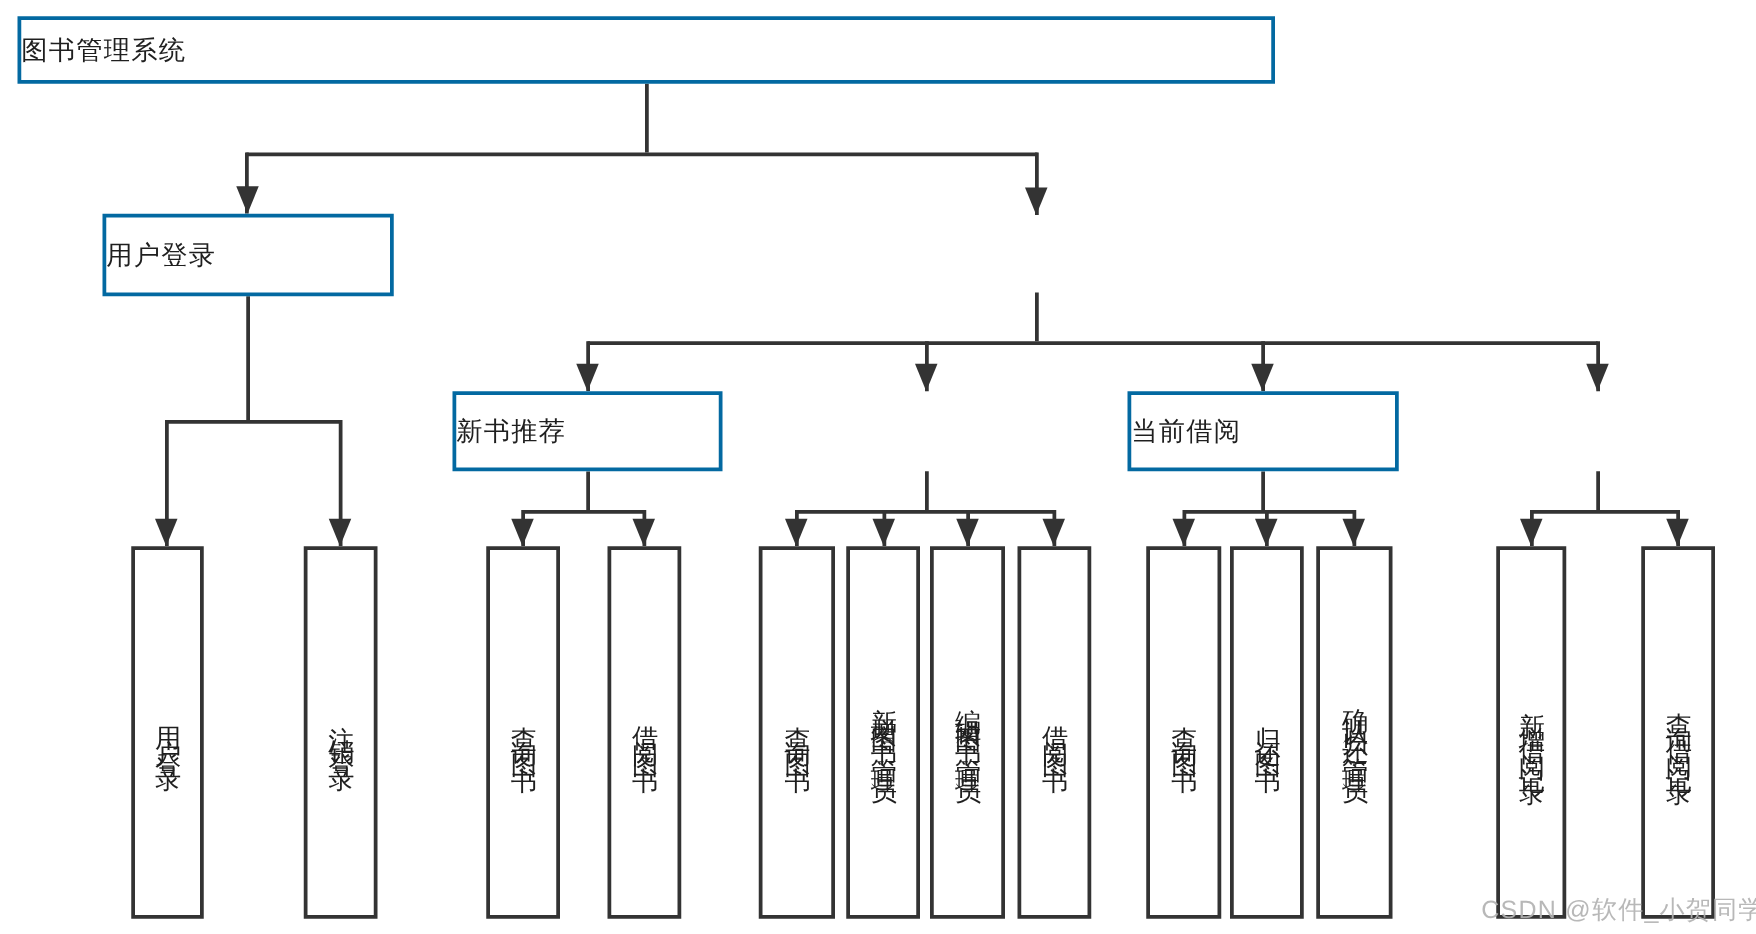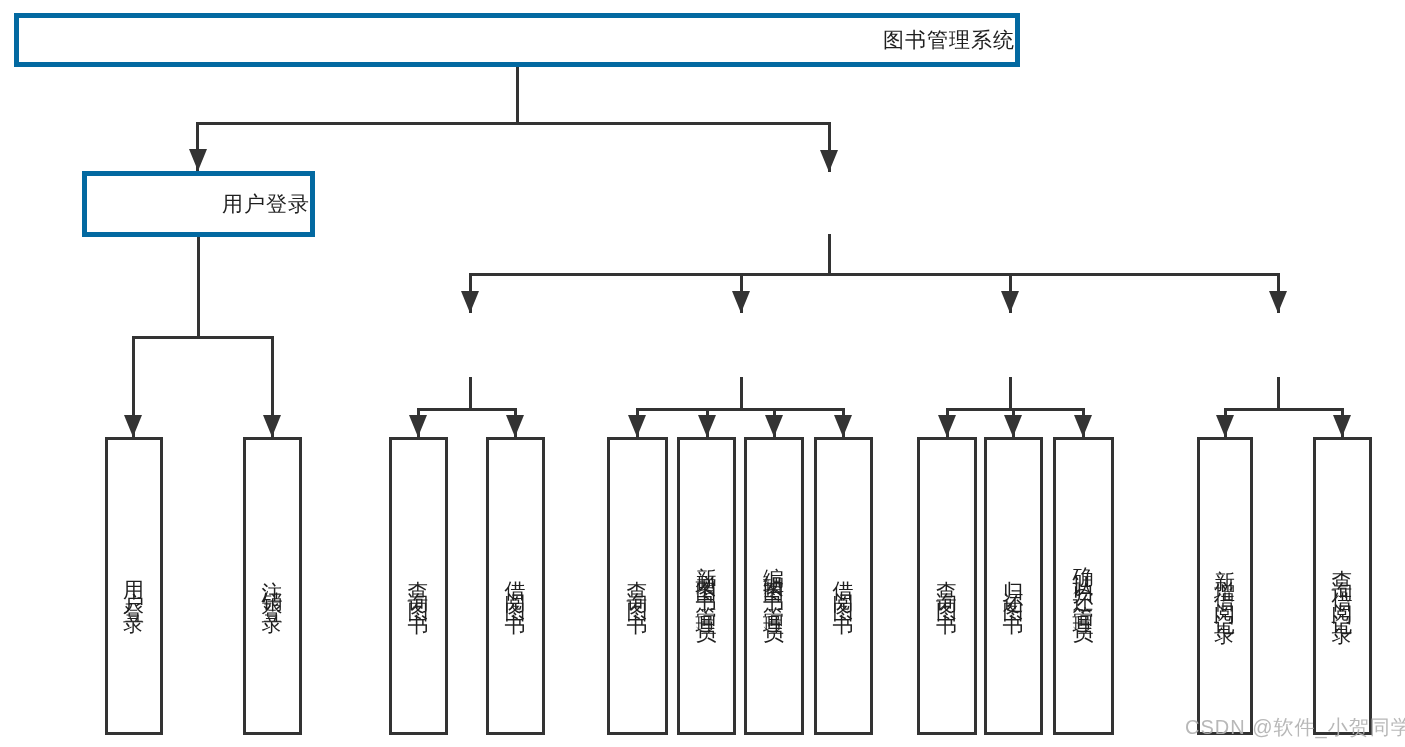--- a/index.html
+++ b/index.html
@@ -3,22 +3,22 @@
 <meta charset="utf-8">
 <style>
   * { margin:0; padding:0; box-sizing:border-box; }
   html,body { background:#ffffff; }
   body { font-family:"Liberation Sans","DejaVu Sans",sans-serif; }
   .canvas {
     position:relative; width:1405px; height:747px; background:#ffffff;
     overflow:hidden; color:#1f1f1f;
   }
   .hbox {
-    position:absolute; border:5px solid #0369a1; background:#ffffff;
-    display:flex; align-items:center; justify-content:flex-end;
+    position:absolute; border:3px solid #0369a1; background:#ffffff;
+    display:flex; align-items:center; justify-content:flex-start;
     font-size:21px; letter-spacing:1px; color:#1f1f1f; z-index:2;
   }
   .vbox {
     position:absolute; top:437px; height:298px;
     border:3px solid #333333; background:#ffffff;
     display:flex; align-items:center; justify-content:center; z-index:2;
   }
   .vtext {
     writing-mode:vertical-rl; font-size:21px; letter-spacing:11px;
     line-height:1; color:#1f1f1f; white-space:nowrap;
@@ -68,20 +68,26 @@
   <div class="hline" style="left:470px;top:273px;width:808px"></div>
   <div class="vline" style="left:469px;top:273px;height:40px"></div>
   <div class="arrow" style="left:461px;top:291px"></div>
   <div class="vline" style="left:740px;top:273px;height:40px"></div>
   <div class="arrow" style="left:732px;top:291px"></div>
   <div class="vline" style="left:1009px;top:273px;height:40px"></div>
   <div class="arrow" style="left:1001px;top:291px"></div>
   <div class="vline" style="left:1277px;top:273px;height:40px"></div>
   <div class="arrow" style="left:1269px;top:291px"></div>
 
+  <div class="hbox" style="left:362px;top:313px;width:216px;height:64px">
+    <span>新书推荐</span>
+  </div>
+  <div class="hbox" style="left:902px;top:313px;width:217px;height:64px">
+    <span>当前借阅</span>
+  </div>
 
   <div class="vline" style="left:469px;top:377px;height:31px"></div>
   <div class="hline" style="left:418px;top:408px;width:98px"></div>
   <div class="vline" style="left:417px;top:408px;height:29px"></div>
   <div class="arrow" style="left:409px;top:415px"></div>
   <div class="vline" style="left:514px;top:408px;height:29px"></div>
   <div class="arrow" style="left:506px;top:415px"></div>
 
   <div class="vline" style="left:740px;top:377px;height:31px"></div>
   <div class="hline" style="left:637px;top:408px;width:206px"></div>

